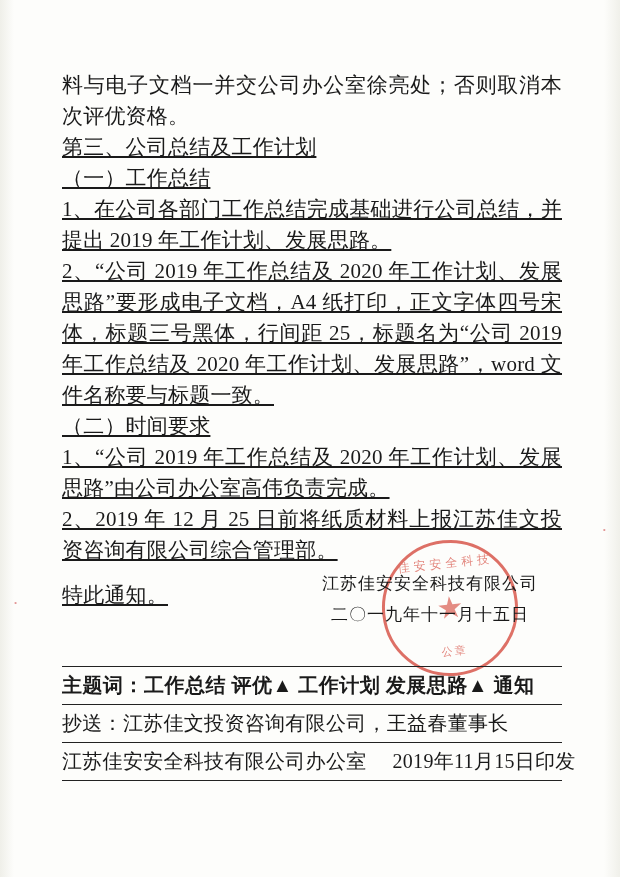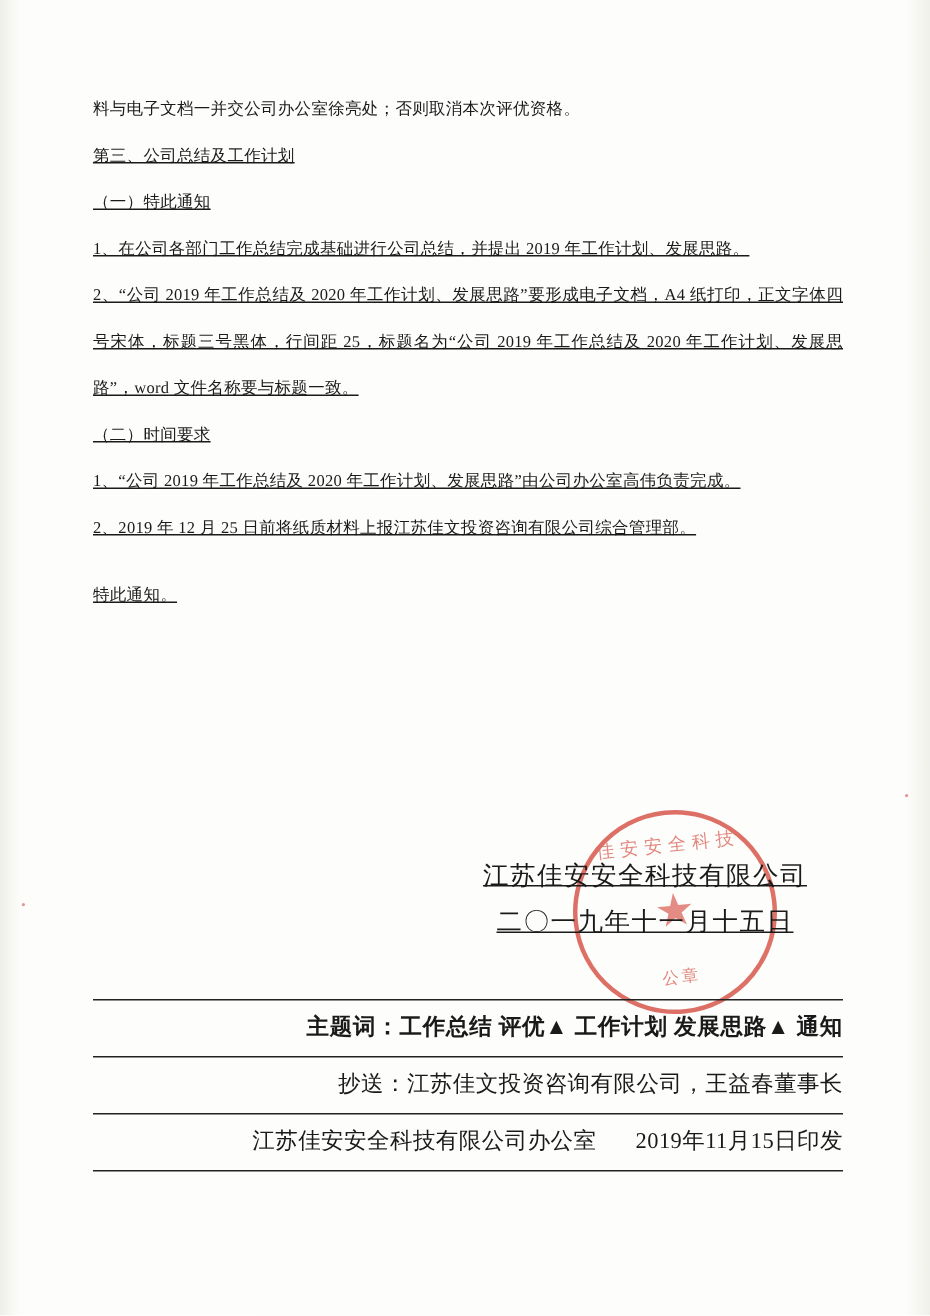--- a/index.html
+++ b/index.html
@@ -31,23 +31,23 @@
   }
   .scan-edge-right {
     position: absolute;
     right: 0; top: 0;
     width: 16px; height: 877px;
     background: linear-gradient(to left, #f0f0ea, #fdfdfb);
   }
   .body-text {
     position: absolute;
     left: 62px;
-    top: 58px;
+    top: 70px;
     width: 500px;
-    font-size: 11px;
+    font-size: 21px;
     line-height: 31px;
     letter-spacing: 0.2px;
     text-align: justify;
     text-justify: inter-ideograph;
   }
   .body-text p {
     margin: 0;
     text-indent: 0;
   }
   .para-indent {
@@ -105,38 +105,36 @@
   }
   .signature {
     position: absolute;
     left: 300px;
     top: 568px;
     width: 260px;
     font-size: 17px;
     line-height: 31px;
     text-align: center;
     letter-spacing: 1px;
-    text-decoration: underline;
   }
   .footer-block {
     position: absolute;
     left: 62px;
     top: 666px;
     width: 500px;
   }
   .footer-rule {
     border-top: 1.4px solid #222;
     margin: 0;
   }
   .footer-row {
-    font-size: 15px;
+    font-size: 20px;
     line-height: 30px;
     padding: 3px 0 4px 0;
     white-space: nowrap;
-    text-align: right;
   }
   .footer-row.keywords {
     font-weight: bold;
     letter-spacing: 0.5px;
   }
   .kw-label { font-weight: bold; }
   .footer-row .label { font-weight: normal; }
   .row-distribute { letter-spacing: 0.3px; }
   .row-issue { letter-spacing: 0.3px; }
   .issue-gap { display: inline-block; width: 26px; }
@@ -153,21 +151,21 @@
 <div class="page">
   <div class="scan-edge-left"></div>
   <div class="scan-edge-right"></div>
 
   <div class="spot" style="left:14px; top:598px;">•</div>
   <div class="spot" style="right:14px; top:525px;">•</div>
 
   <div class="body-text">
     <p>料与电子文档一并交公司办公室徐亮处；否则取消本次评优资格。</p>
     <p class="para-indent">第三、公司总结及工作计划</p>
-    <p class="para-indent">（一）特此通知</p>
+    <p class="para-indent">（一）工作总结</p>
     <p class="para-indent">1、在公司各部门工作总结完成基础进行公司总结，并提出 2019 年工作计划、发展思路。</p>
     <p class="para-indent">2、“公司 2019 年工作总结及 2020 年工作计划、发展思路”要形成电子文档，A4 纸打印，正文字体四号宋体，标题三号黑体，行间距 25，标题名为“公司 2019 年工作总结及 2020 年工作计划、发展思路”，word 文件名称要与标题一致。</p>
     <p class="para-indent">（二）时间要求</p>
     <p class="para-indent">1、“公司 2019 年工作总结及 2020 年工作计划、发展思路”由公司办公室高伟负责完成。</p>
     <p class="para-indent">2、2019 年 12 月 25 日前将纸质材料上报江苏佳文投资咨询有限公司综合管理部。</p>
     <p class="para-indent" style="margin-top:14px;">特此通知。</p>
   </div>
 
   <div class="stamp-wrap">
     <div class="stamp">

